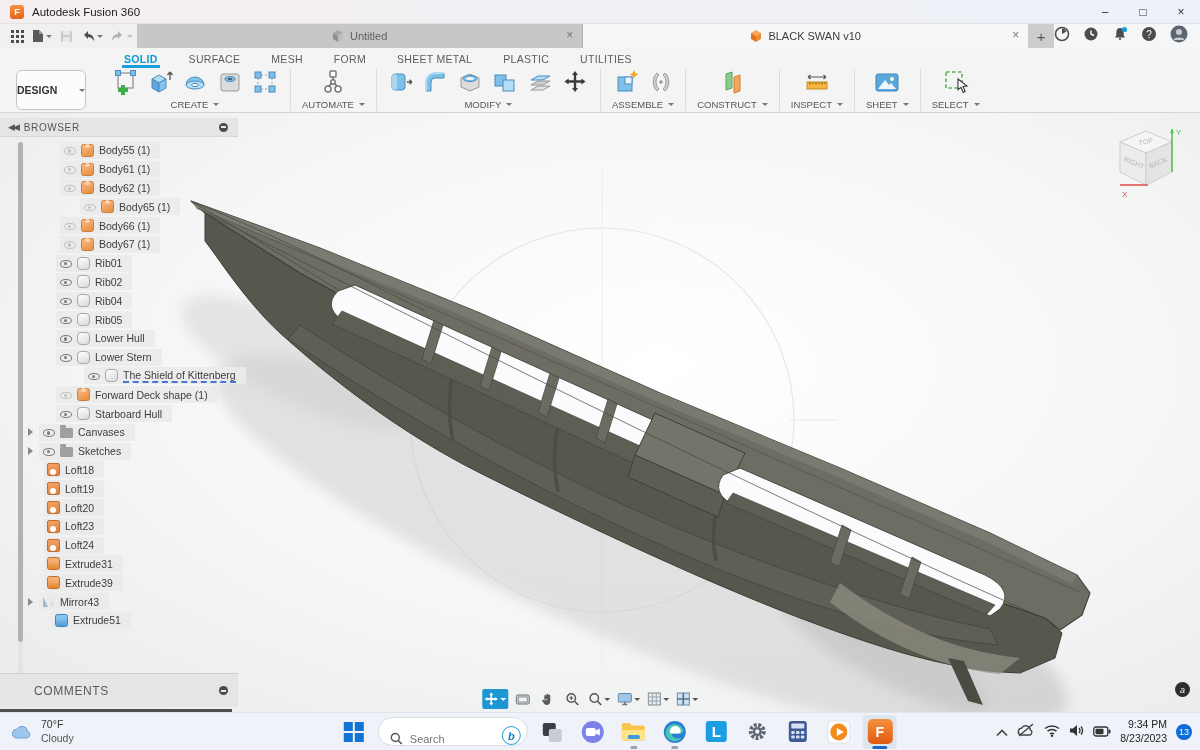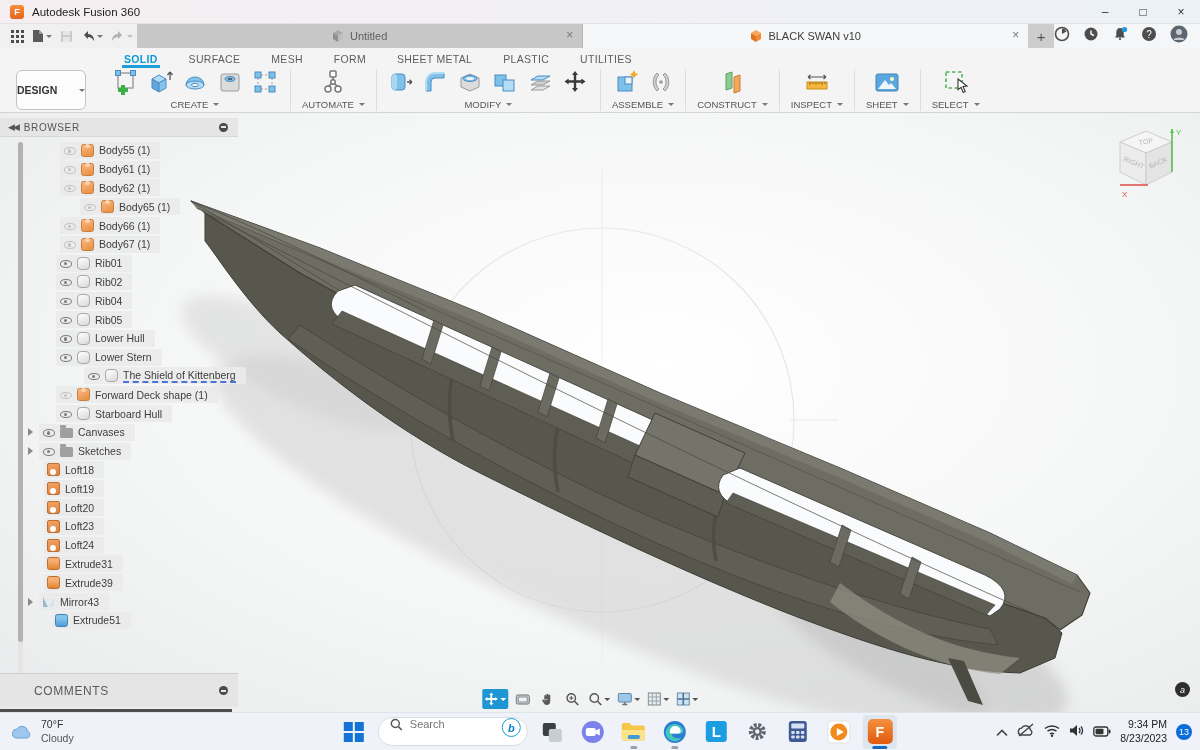--- a/index.html
+++ b/index.html
@@ -71,21 +71,21 @@
 .viewcube{position:absolute;right:14px;top:10px}
 .adsklogo{position:absolute;right:10px;bottom:15px;width:15px;height:15px;border-radius:50%;background:#2e2e2e;color:#fff;font-size:9px;font-style:italic;display:flex;align-items:center;justify-content:center}
 .taskbar{height:38px;background:#eff3f9;display:flex;align-items:center;position:relative;border-top:1px solid #dfe4ea}
 .weather{position:absolute;left:10px;display:flex;align-items:center;gap:7px}
 .wtxt{font-size:10.5px;color:#333;line-height:1.25}
 .centericons{position:absolute;left:50%;transform:translateX(-47%);display:flex;align-items:center;gap:7px}
 .tbico{width:34px;height:34px;display:flex;align-items:center;justify-content:center;border-radius:4px;position:relative}
 .runbar{position:absolute;bottom:0px;left:50%;transform:translateX(-50%);width:7px;height:3px;border-radius:2px;background:#9aa3ad}
 .tbico.activeapp{background:#dde5ee}
 .tbico.activeapp .runbar{width:15px;background:#1668c3}
-.search{width:150px;height:29px;background:#fff;border:1px solid #d8dde3;border-radius:15px;display:flex;align-items:flex-start;padding:0 6px 0 11px;gap:7px}
+.search{width:150px;height:29px;background:#fff;border:1px solid #d8dde3;border-radius:15px;display:flex;align-items:flex-end;padding:0 6px 0 11px;gap:7px}
 .search input{border:none;outline:none;font-size:11px;color:#444;width:80px;font-family:"Liberation Sans",sans-serif;background:transparent}
 .bingo{width:19px;height:19px;border-radius:50%;border:1.5px solid #1a9fd4;color:#0c7fc4;font-size:11px;font-style:italic;font-weight:bold;display:flex;align-items:center;justify-content:center;margin-left:auto}
 .tray{position:absolute;right:8px;display:flex;align-items:center;gap:9px}
 .clockblk{text-align:right;font-size:10.5px;color:#222;line-height:1.3}
 .badge{width:16px;height:16px;border-radius:50%;background:#0a6cd6;color:#fff;font-size:9px;display:flex;align-items:center;justify-content:center}
 .fico{width:25px;height:25px;border-radius:5px;background:linear-gradient(180deg,#f5903d,#e05a10);color:#fff;font-weight:bold;font-size:14px;display:flex;align-items:center;justify-content:center}
 .cubeglyph{display:inline-block}
 </style>
 </head>
 <body>

